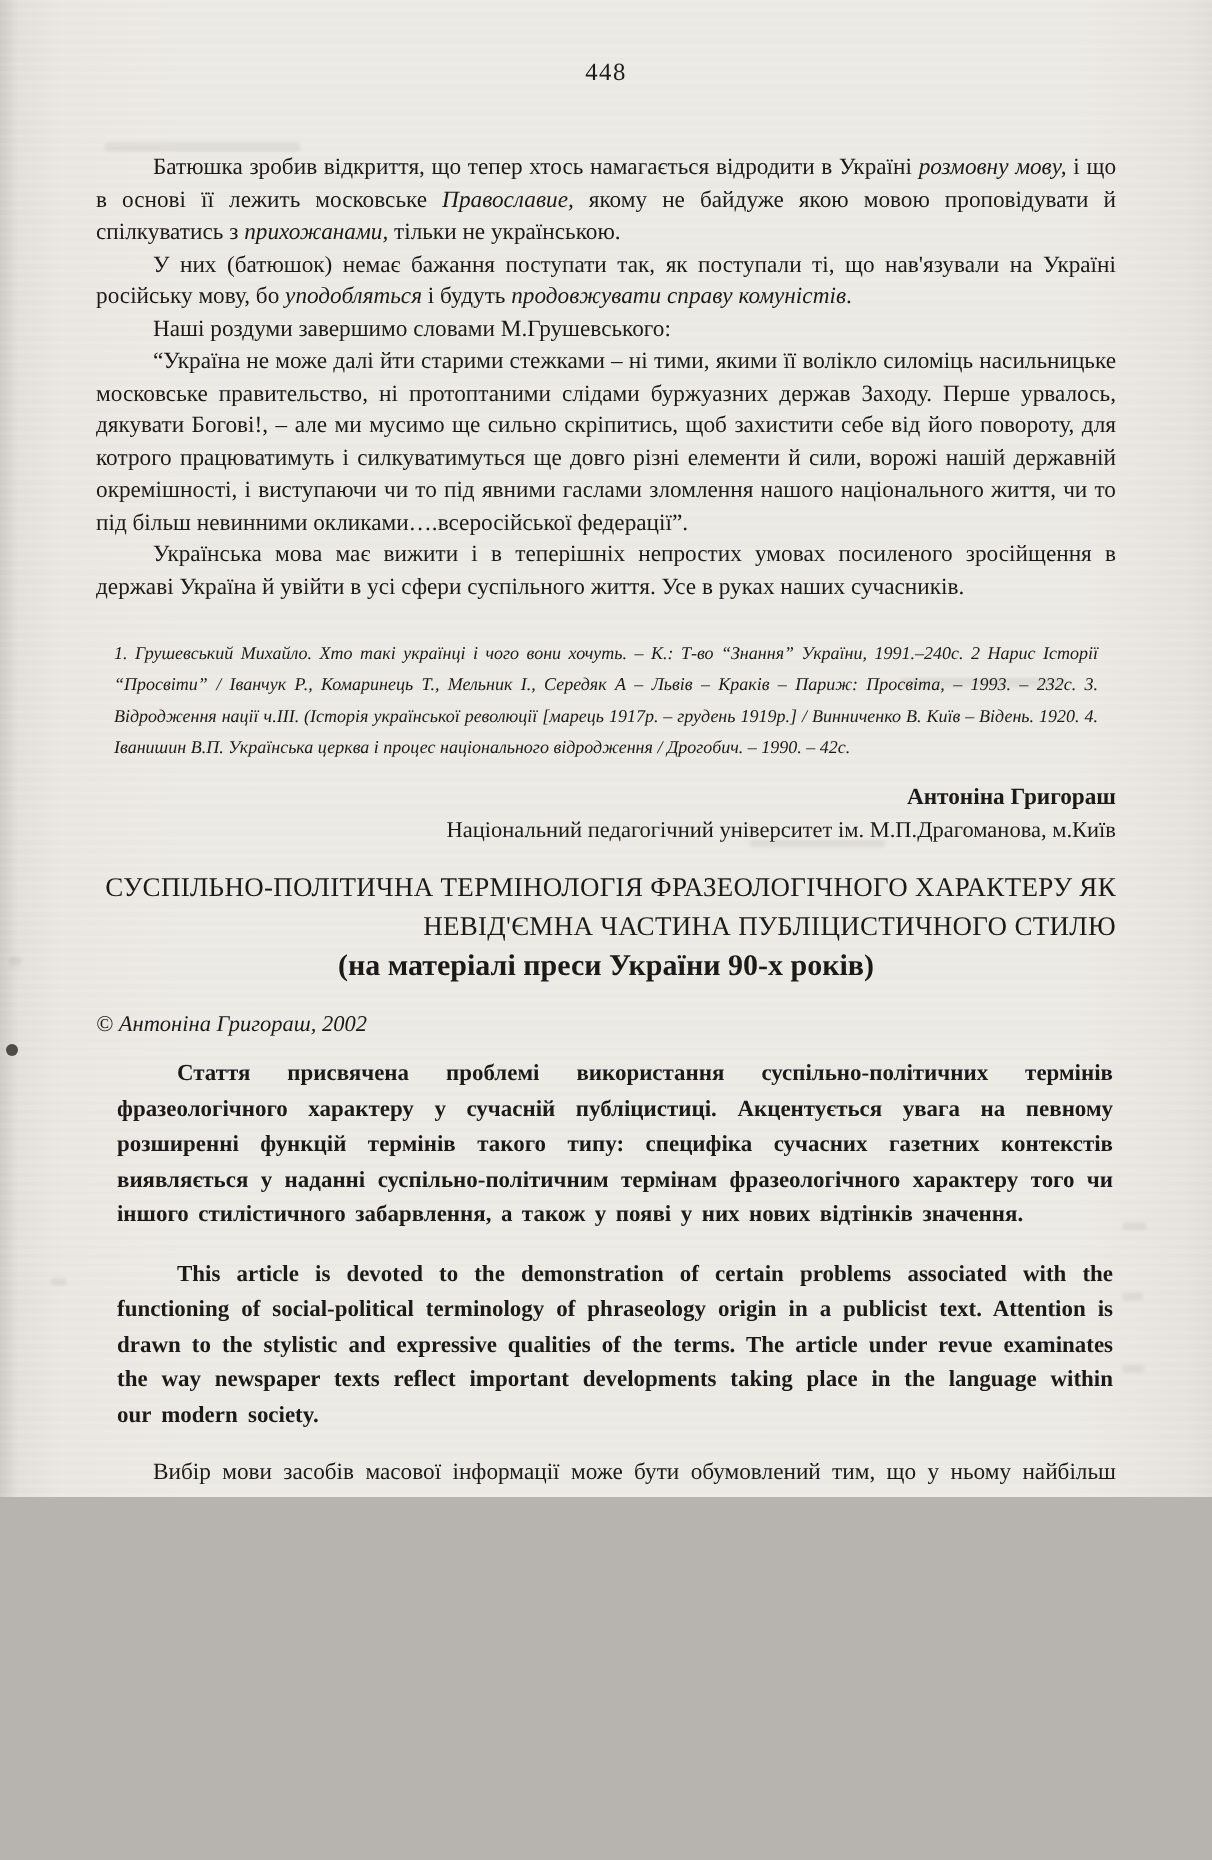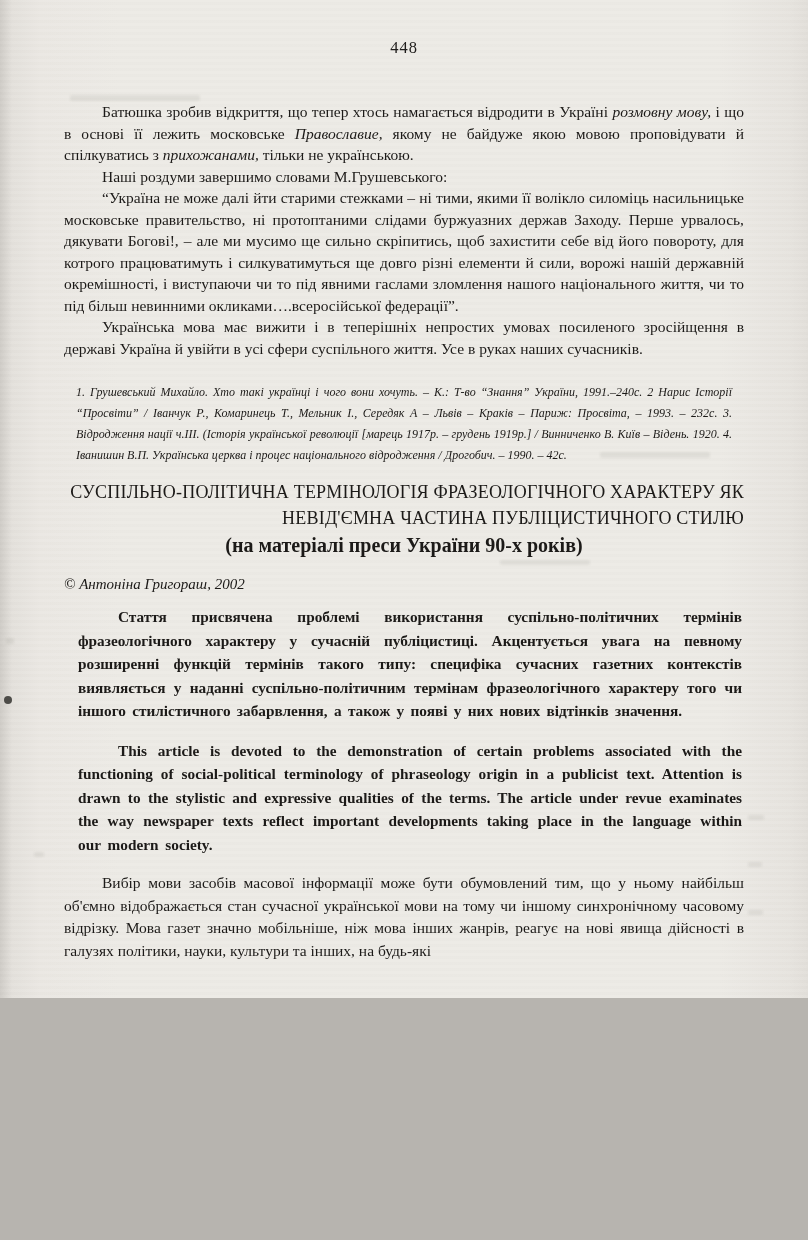--- a/index.html
+++ b/index.html
@@ -61,29 +61,34 @@
 <body>
 
 <div class="page">
 
   <div class="page-number">448</div>
 
   <div class="content">
 
     <section class="body-text">
         <p class="para"><span>Батюшка зробив відкриття, що тепер хтось намагається відродити в Україні </span><span class="it">розмовну мову,</span><span> і що в основі її лежить московське </span><span class="it">Православие,</span><span> якому не байдуже якою мовою проповідувати й спілкуватись з </span><span class="it">прихожанами,</span><span> тільки не українською.</span></p>
+        <p class="para"><span>У них (батюшок) немає бажання поступати так, як поступали ті, що нав'язували на Україні російську мову, бо </span><span class="it">уподобляться</span><span> і будуть </span><span class="it">продовжувати справу комуністів</span><span>.</span></p>
         <p class="para"><span>Наші роздуми завершимо словами М.Грушевського:</span></p>
         <p class="para"><span>“Україна не може далі йти старими стежками – ні тими, якими її волікло силоміць насильницьке московське правительство, ні протоптаними слідами буржуазних держав Заходу. Перше урвалось, дякувати Богові!, – але ми мусимо ще сильно скріпитись, щоб захистити себе від його повороту, для котрого працюватимуть і силкуватимуться ще довго різні елементи й сили, ворожі нашій державній окремішності, і виступаючи чи то під явними гаслами зломлення нашого національного життя, чи то під більш невинними окликами….всеросійської федерації”.</span></p>
         <p class="para"><span>Українська мова має вижити і в теперішніх непростих умовах посиленого зросійщення в державі Україна й увійти в усі сфери суспільного життя. Усе в руках наших сучасників.</span></p>
       </section>
 
     <section class="references">
         <p class="ref-para"><span class="it">1. Грушевський Михайло. Хто такі українці і чого вони хочуть. – К.: Т-во “Знання” України, 1991.–240с. 2 Нарис Історії “Просвіти” / Іванчук Р., Комаринець Т., Мельник І., Середяк А – Львів – Краків – Париж: Просвіта, – 1993. – 232с. 3. Відродження нації ч.ІІІ. (Історія української революції [марець 1917р. – грудень 1919р.] / Винниченко В. Київ – Відень. 1920. 4. Іванишин В.П. Українська церква і процес національного відродження / Дрогобич. – 1990. – 42с.</span></p>
       </section>
 
+    <div class="byline">
+      <div class="author">Антоніна Григораш</div>
+      <div class="affiliation">Національний педагогічний університет ім. М.П.Драгоманова, м.Київ</div>
+    </div>
 
     <h1 class="title">СУСПІЛЬНО-ПОЛІТИЧНА ТЕРМІНОЛОГІЯ ФРАЗЕОЛОГІЧНОГО ХАРАКТЕРУ ЯК НЕВІД'ЄМНА ЧАСТИНА ПУБЛІЦИСТИЧНОГО СТИЛЮ</h1>
     <div class="subtitle">(на матеріалі преси України 90-х років)</div>
 
     <div class="copyright">© Антоніна Григораш, 2002</div>
 
     <p class="abstract">Стаття присвячена проблемі використання суспільно-політичних термінів фразеологічного характеру у сучасній публіцистиці. Акцентується увага на певному розширенні функцій термінів такого типу: специфіка сучасних газетних контекстів виявляється у наданні суспільно-політичним термінам фразеологічного характеру того чи іншого стилістичного забарвлення, а також у появі у них нових відтінків значення.</p>
     <p class="abstract">This article is devoted to the demonstration of certain problems associated with the functioning of social-political terminology of phraseology origin in a publicist text. Attention is drawn to the stylistic and expressive qualities of the terms. The article under revue examinates the way newspaper texts reflect important developments taking place in the language within our modern society.</p>
 
     <p class="intro">Вибір мови засобів масової інформації може бути обумовлений тим, що у ньому найбільш об'ємно відображається стан сучасної української мови на тому чи іншому синхронічному часовому відрізку. Мова газет значно мобільніше, ніж мова інших жанрів, реагує на нові явища дійсності в галузях політики, науки, культури та інших, на будь-які</p>

